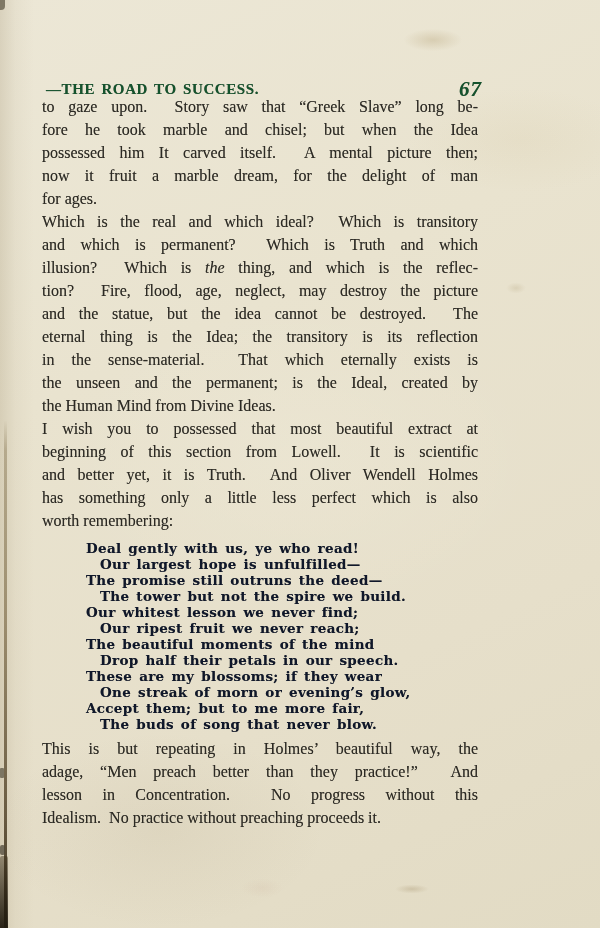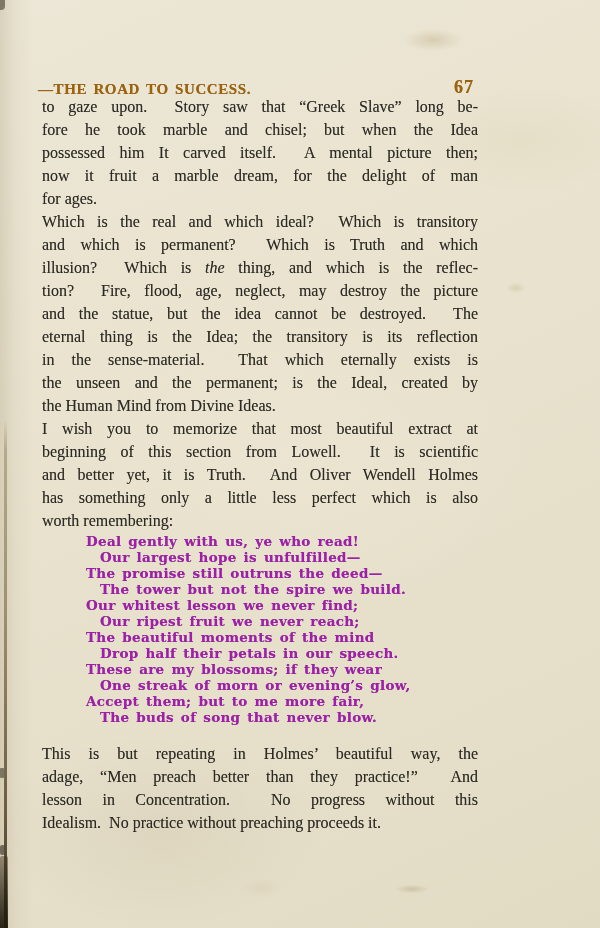--- a/index.html
+++ b/index.html
@@ -45,55 +45,56 @@
     position: absolute; left: 0; top: 0; width: 5px; height: 10px;
     background: #6e6755; opacity: 0.85; border-radius: 0 0 4px 0;
   }
   .edge-mark-1 { position: absolute; left: 0; top: 768px; width: 4px; height: 10px;
     background: #55503f; opacity: 0.7; border-radius: 1px; }
   .edge-mark-2 { position: absolute; left: 0; top: 845px; width: 5px; height: 10px;
     background: #4f483a; opacity: 0.75; border-radius: 2px; }
 
   
   .header-row {
-    position: absolute; left: 38px; top: 77px; width: 436px;
-    display: flex; justify-content: space-between; align-items: flex-end;
-    color: #a16207;
+    position: absolute; left: 46px; top: 77px; width: 436px;
+    display: flex; justify-content: space-between; align-items: center;
+    color: #14532d;
   }
   .header-title {
     font-size: 15px; font-weight: bold; letter-spacing: 0.6px; word-spacing: 2px;
     text-shadow: 0 0 0.5px rgba(51,47,40,0.55);
   }
   .folio {
-    font-size: 18px; font-weight: bold; letter-spacing: 1px;
+    font-size: 21px; font-weight: bold; letter-spacing: 1px;
     text-shadow: 0 0 0.5px rgba(51,47,40,0.55);
+    font-style: italic;
   }
 
   
   .text-block {
     position: absolute; left: 42px; top: 95px; width: 436px;
     color: #2c2a24;
   }
   .bl {
     font-size: 16px; line-height: 23px; white-space: nowrap;
     text-shadow: 0 0 0.5px rgba(44,42,36,0.45);
   }
   .j { text-align: justify; text-align-last: justify; text-justify: inter-word; white-space: normal; }
   .bl em { font-style: italic; }
 
   
-  .poem { margin-top: 1px; padding-left: 44px; color: #a21caf; }
+  .poem { margin-top: 8px; padding-left: 44px; color: #0f172a; }
   .pl {
     font-family: "DejaVu Serif", serif; font-weight: bold;
     font-size: 13.5px; line-height: 16px; letter-spacing: 0.3px; word-spacing: 2px;
     white-space: nowrap; text-shadow: 0 0 0.4px rgba(50,47,40,0.5);
   }
   .pl.ind { padding-left: 14px; }
 
-  .final-para { margin-top: 17px; }
+  .final-para { margin-top: 5px; }
 </style>
 </head>
 <body>
 
 <div class="page"></div>
 <div class="texture"></div>
 <div class="gutter-shade"></div>
 <div class="binding-line"></div>
 <div class="binding-band"></div>
 <div class="corner-speck"></div>
@@ -121,21 +122,21 @@
     <div class="bl j"><span>illusion?&nbsp; Which is </span><em>the</em><span> thing, and which is the reflec-</span></div>
     <div class="bl j">tion?&nbsp; Fire, flood, age, neglect, may destroy the picture</div>
     <div class="bl j">and the statue, but the idea cannot be destroyed.&nbsp; The</div>
     <div class="bl j">eternal thing is the Idea; the transitory is its reflection</div>
     <div class="bl j">in the sense-material.&nbsp; That which eternally exists is</div>
     <div class="bl j">the unseen and the permanent; is the Ideal, created by</div>
     <div class="bl">the Human Mind from Divine Ideas.</div>
   </div>
 
   <div>
-    <div class="bl j">I wish you to memorize that most beautiful extract at</div>
+    <div class="bl j">I wish you to possessed that most beautiful extract at</div>
     <div class="bl j">beginning of this section from Lowell.&nbsp; It is scientific</div>
     <div class="bl j">and better yet, it is Truth.&nbsp; And Oliver Wendell Holmes</div>
     <div class="bl j">has something only a little less perfect which is also</div>
     <div class="bl">worth remembering:</div>
   </div>
 
   <div class="poem">
     <div class="pl">Deal gently with us, ye who read!</div>
     <div class="pl ind">Our largest hope is unfulfilled—</div>
     <div class="pl">The promise still outruns the deed—</div>

